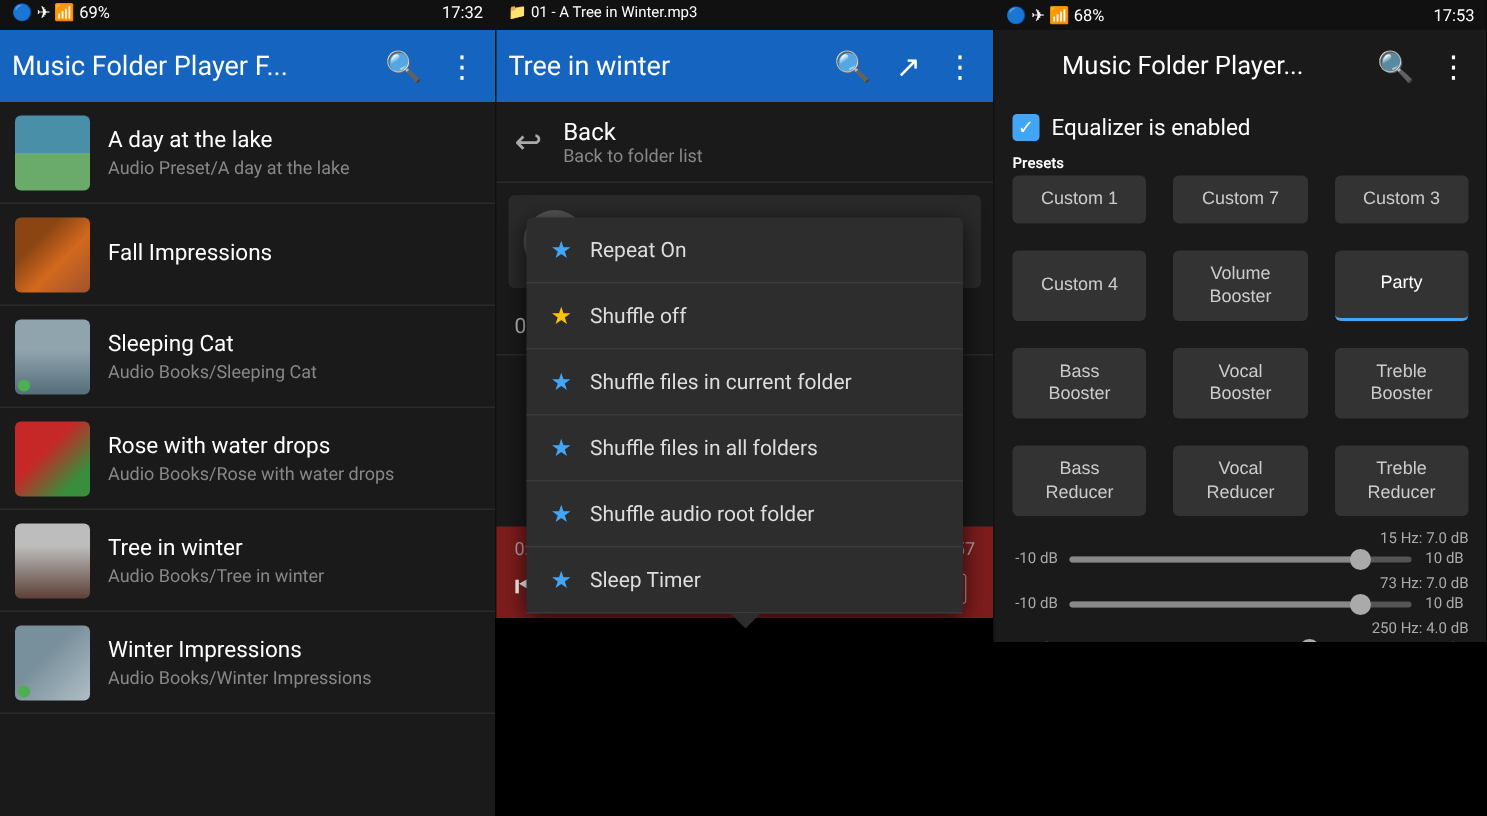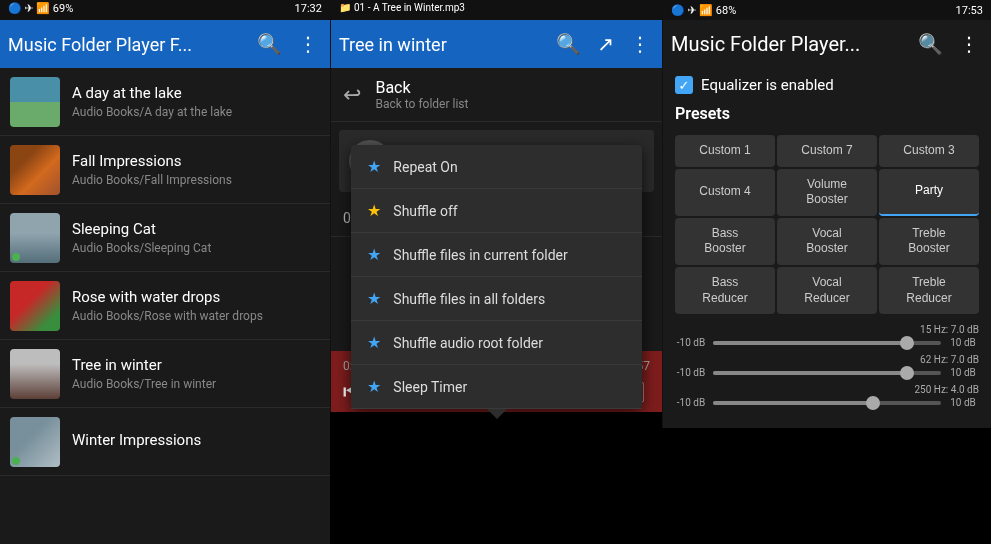--- a/index.html
+++ b/index.html
@@ -258,41 +258,41 @@
       height: 20px;
     }
     .panel3-header {
       background: #1a1a1a;
       display: flex;
       align-items: center;
       padding: 0 8px;
       height: 48px;
       gap: 8px;
     }
-    .panel3-title { color: #fff; font-size: 20px; font-weight: 400; flex: 1; }
+    .panel3-title { color: #fff; font-size: 17px; font-weight: 400; flex: 1; text-align: center; }
     .eq-content { padding: 8px 12px; flex: 1; overflow: hidden; }
     .eq-enabled-row {
       display: flex;
       align-items: center;
       gap: 8px;
       margin-bottom: 10px;
     }
     .checkbox-icon {
       width: 18px; height: 18px;
       background: #42a5f5;
       border-radius: 3px;
       display: flex; align-items: center; justify-content: center;
       color: #fff; font-size: 13px;
     }
     .eq-enabled-label { color: #fff; font-size: 15px; }
-    .presets-label { color: #fff; font-size: 16px; font-weight: 600; margin-bottom: 12px; }
+    .presets-label { color: #fff; font-size: 10px; font-weight: 600; margin-bottom: 2px; }
     .preset-grid {
       display: grid;
       grid-template-columns: repeat(3, 1fr);
-      gap: 2px;
+      gap: 18px;
       margin-bottom: 10px;
     }
     .preset-btn {
       background: #333;
       color: #ccc;
       border: none;
       border-radius: 4px;
       padding: 8px 4px;
       font-size: 12px;
       text-align: center;
@@ -350,29 +350,28 @@
     <span class="header-icon">🔍</span>
     <span class="header-icon">⋮</span>
   </div>
 
   <div class="folder-list">
 
     <div class="folder-item">
       <div class="folder-thumb thumb-lake"></div>
       <div class="folder-info">
         <div class="folder-name">A day at the lake</div>
-        <div class="folder-path">Audio Books/A day at the lake</div>
+        <div class="folder-path">Audio Preset/A day at the lake</div>
       </div>
     </div>
 
     <div class="folder-item">
       <div class="folder-thumb thumb-fall"></div>
       <div class="folder-info">
         <div class="folder-name">Fall Impressions</div>
-        <div class="folder-path">Audio Books/Fall Impressions</div>
       </div>
     </div>
 
     <div class="folder-item">
       <div class="folder-thumb thumb-cat">
         <div class="green-dot"></div>
       </div>
       <div class="folder-info">
         <div class="folder-name">Sleeping Cat</div>
         <div class="folder-path">Audio Books/Sleeping Cat</div>
@@ -394,20 +393,21 @@
         <div class="folder-path">Audio Books/Tree in winter</div>
       </div>
     </div>
 
     <div class="folder-item">
       <div class="folder-thumb thumb-winter">
         <div class="green-dot"></div>
       </div>
       <div class="folder-info">
         <div class="folder-name">Winter Impressions</div>
+        <div class="folder-path">Audio Books/Winter Impressions</div>
       </div>
     </div>
 
   </div>
 </div>
 
 <div class="panel2">
 
   <div class="status-bar">
     <span style="font-size:10px;">📁 01 - A Tree in Winter.mp3</span>
@@ -531,21 +531,21 @@
         <span class="eq-db-label">-10 dB</span>
         <div class="eq-slider-track">
           <div class="eq-slider-fill" style="width:85%"></div>
           <div class="eq-thumb" style="left:85%"></div>
         </div>
         <span class="eq-db-label">10 dB</span>
       </div>
     </div>
 
     <div class="eq-band">
-      <div class="eq-band-label">62 Hz: 7.0 dB</div>
+      <div class="eq-band-label">73 Hz: 7.0 dB</div>
       <div class="eq-slider-row">
         <span class="eq-db-label">-10 dB</span>
         <div class="eq-slider-track">
           <div class="eq-slider-fill" style="width:85%"></div>
           <div class="eq-thumb" style="left:85%"></div>
         </div>
         <span class="eq-db-label">10 dB</span>
       </div>
     </div>
 

